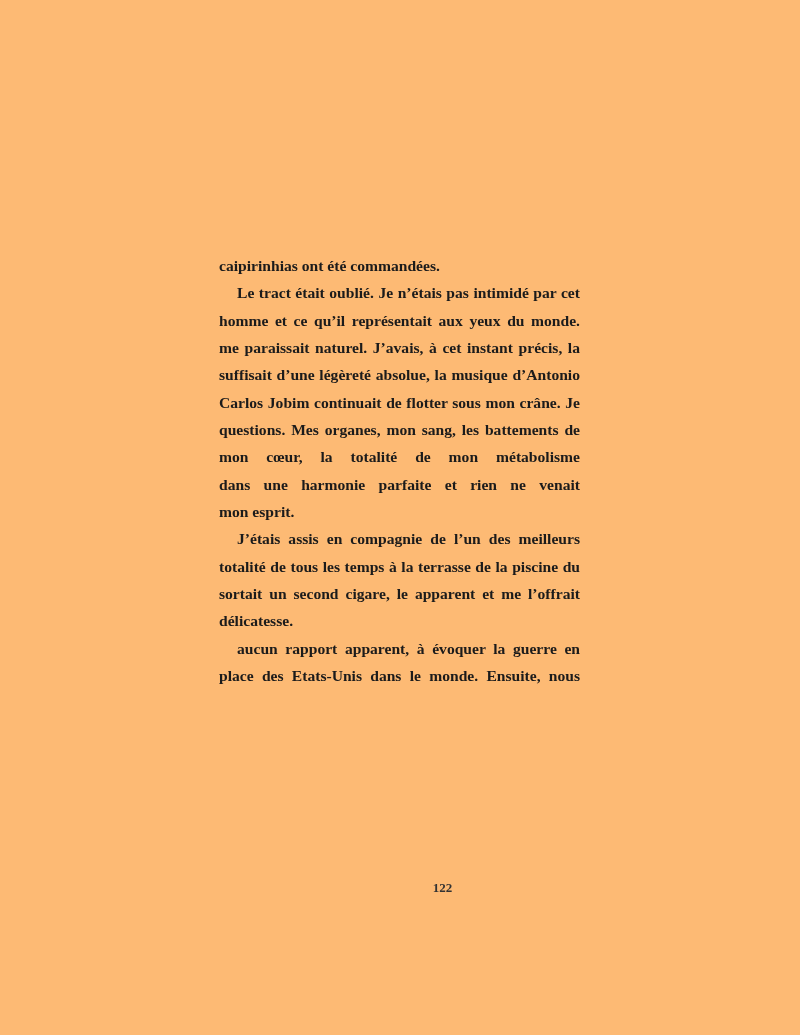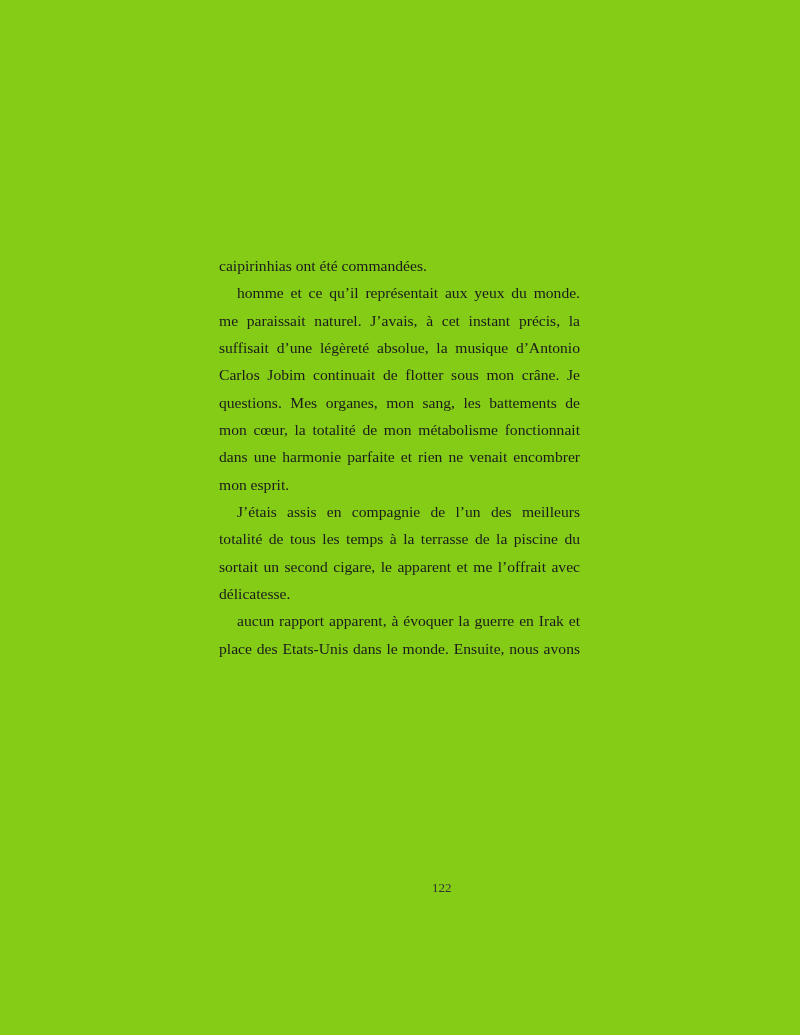--- a/index.html
+++ b/index.html
@@ -9,21 +9,22 @@
   body {
     width: 800px;
     height: 1035px;
     background: #ffffff;
     position: relative;
     overflow: hidden;
   }
   .page {
     position: absolute;
     inset: 0;
-    background: #84cc16;
+    background: #fdba74;
+    font-weight: bold;
   }
   .text-block {
     position: absolute;
     left: 219px;
     top: 252px;
     width: 361px;
     font-family: "Liberation Serif", serif;
     font-size: 15.6px;
     line-height: 27.35px;
     color: #1b1b1b;
@@ -36,36 +37,38 @@
   }
   .line.flush {
     text-align-last: left;
   }
   .para.indent .line:first-child {
     text-indent: 18px;
   }
   .page-number {
     position: absolute;
     top: 880px;
-    left: 432px;
+    left: 412px;
     width: 61px;
+    text-align: center;
     font-family: "Liberation Serif", serif;
     font-size: 13px;
     color: #333333;
   }
 </style>
 </head>
 <body>
 
 <div class="page">
   <div class="text-block" id="text-block">
       <div class="para">
         <div class="line flush">caipirinhias ont été commandées.</div>
       </div>
       <div class="para indent">
+        <div class="line">Le tract était oublié. Je n’étais pas intimidé par cet</div>
         <div class="line">homme et ce qu’il représentait aux yeux du monde. Tout</div>
         <div class="line">me paraissait naturel. J’avais, à cet instant précis, la</div>
         <div class="line">suffisait d’une légèreté absolue, la musique d’Antonio</div>
         <div class="line">Carlos Jobim continuait de flotter sous mon crâne. Je</div>
         <div class="line">questions. Mes organes, mon sang, les battements de</div>
         <div class="line">mon cœur, la totalité de mon métabolisme fonctionnait</div>
         <div class="line">dans une harmonie parfaite et rien ne venait encombrer</div>
         <div class="line flush">mon esprit.</div>
       </div>
       <div class="para indent">

